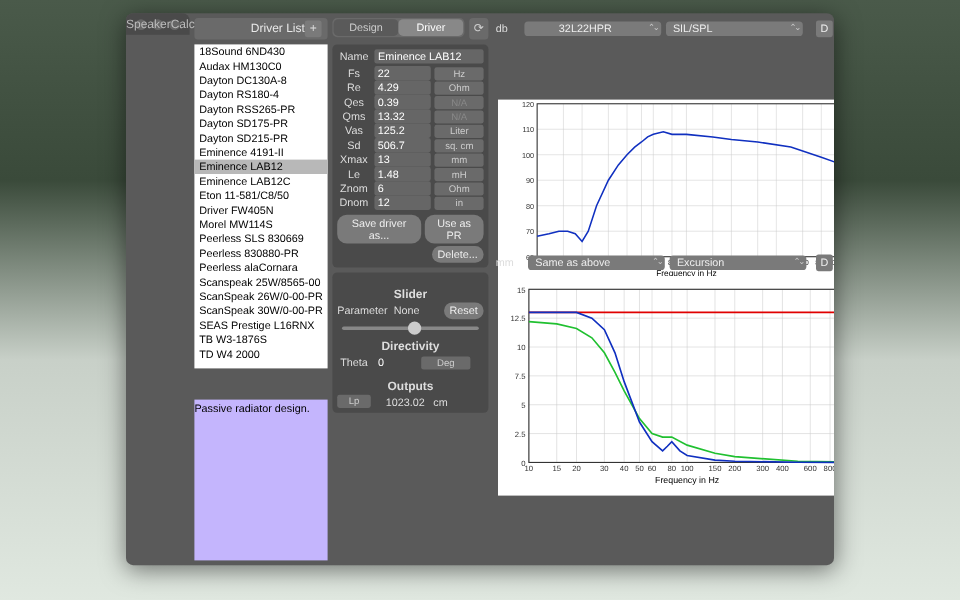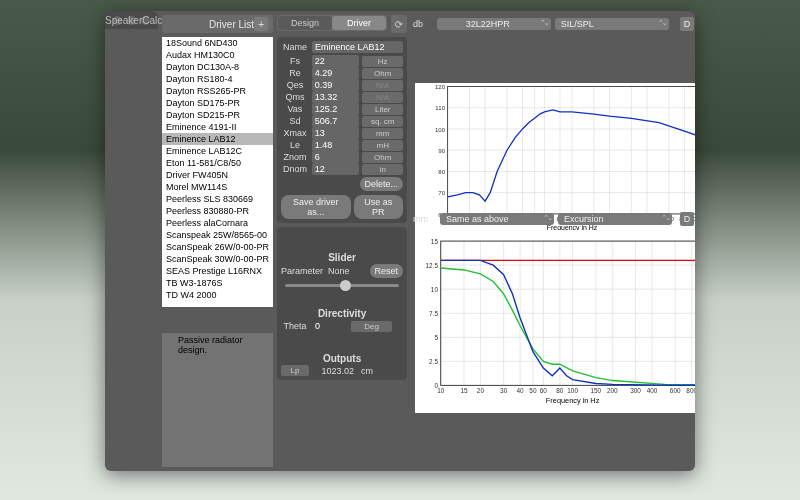--- a/index.html
+++ b/index.html
@@ -10,34 +10,34 @@
 .title { position:absolute; left:0; right:0; text-align:center; color:#bbb; font-size:10px; }
 .content { flex:1; display:flex; gap:4px; padding:4px; overflow:hidden; }
 .col1 { width:115px; display:flex; flex-direction:column; gap:4px; }
 .col2 { width:130px; display:flex; flex-direction:column; gap:4px; }
 .col3 { flex:1; display:flex; flex-direction:column; gap:0px; }
 .panel-header { background:#6a6a6a; color:#e8e8e8; font-size:10px; padding:2px 5px; display:flex; align-items:center; justify-content:flex-end; border-radius:3px; }
 .btn-sq { width:14px; height:14px; background:#7a7a7a; color:#ddd; display:inline-flex; align-items:center; justify-content:center; border-radius:2px; font-size:10px; cursor:pointer; }
 .listbox { background:#fff; color:#000; flex:1; overflow:hidden; font-size:9px; }
 .listbox .item { padding:1px 4px; cursor:pointer; white-space:nowrap; overflow:hidden; }
 .listbox .item.sel { background:#b8b8b8; }
-.notebox { background:#737373; color:#000; height:130px; font-size:9px; padding:2px 16px;margin-top:22px; }
+.notebox { background:#c4b5fd; color:#000; height:130px; font-size:9px; padding:2px 0;margin-top:22px; }
 .tabs { display:flex; gap:0; margin-bottom:2px; }
 .tab { flex:1; background:#5a5a5a; color:#ccc; font-size:9px; padding:2px 0; text-align:center; border-radius:4px; cursor:pointer; }
 .tab.active { background:#888; color:#fff; }
 .tab-refresh { width:16px; background:#6a6a6a; color:#ccc; display:flex; align-items:center; justify-content:center; border-radius:3px; margin-left:2px; cursor:pointer; }
 .param-panel { background:#4a4a4a; border-radius:4px; padding:4px; display:flex; flex-direction:column; gap:2px; }
 .param-row { display:flex; align-items:center; gap:3px; }
 .param-row .lbl { width:28px; color:#ddd; font-size:9px; text-align:center; }
 .param-row .val { width:42px; background:#666; color:#fff; font-size:9px; padding:1px 3px; border-radius:2px; }
 .param-row .unit { width:35px; background:#6a6a6a; color:#ccc; font-size:8px; padding:1px 3px; border-radius:2px; text-align:center; }
 .param-row .unit.na { color:#888; }
 .btn { background:#7a7a7a; color:#eee; font-size:9px; padding:2px 5px; border-radius:8px; cursor:pointer; text-align:center; }
 .btn-row { display:flex; gap:3px; justify-content:flex-end; }
-.section-title { color:#ddd; font-size:10px; font-weight:bold; text-align:center; margin:21px 0 1px; }
+.section-title { color:#ddd; font-size:10px; font-weight:bold; text-align:center; margin:9px 0 1px; }
 .slider-panel { background:#4a4a4a; border-radius:4px; padding:4px; }
 .slider-track { height:3px; background:#888; border-radius:2px; margin:6px 4px; position:relative; }
 .slider-thumb { width:11px; height:11px; background:#ccc; border-radius:50%; position:absolute; top:-4px; left:48%; cursor:pointer; }
 .chart-header { display:flex; align-items:center; gap:4px; padding:2px; }
 .dropdown { background:#7a7a7a; color:#eee; font-size:9px; padding:1px 18px 1px 6px; border-radius:3px; cursor:pointer; position:relative; min-width:60px; }
 .dropdown::after { content:'⌃⌄'; position:absolute; right:3px; font-size:7px; color:#ccc; letter-spacing:-2px; }
 .mini-btn { width:14px; height:14px; background:#7a7a7a; color:#eee; font-size:9px; display:flex; align-items:center; justify-content:center; border-radius:2px; cursor:pointer; }
 .chart { background:#fff; flex:1; margin:2px 4px; position:relative; min-height:150px; }
 .yaxis-label { position:absolute; left:2px; top:0; color:#ddd; font-size:9px; }
 svg { position:absolute; inset:0; width:100%; height:100%; }
@@ -153,27 +153,27 @@
               <span class="lbl">Znom</span>
               <span class="val">6</span>
               <span class="unit">Ohm</span>
             </div>
             <div class="param-row">
               <span class="lbl">Dnom</span>
               <span class="val">12</span>
               <span class="unit">in</span>
             </div>
           </div>
-    <div class="btn-row">
-            <span class="btn">Delete...</span>
-          </div>
     <div class="btn-row" style="margin-top:2px">
      <span class="btn">Save driver as...</span>
      <span class="btn">Use as PR</span>
     </div>
+    <div class="btn-row">
+            <span class="btn">Delete...</span>
+          </div>
    </div>
 
    <div class="slider-panel">
     <div class="section-title">Slider</div>
     <div class="param-row">
      <span class="lbl" style="width:44px;text-align:left">Parameter</span>
      <span style="color:#ddd;font-size:9px;flex:1">None</span>
      <span class="btn">Reset</span>
     </div>
     <div class="slider-track">

